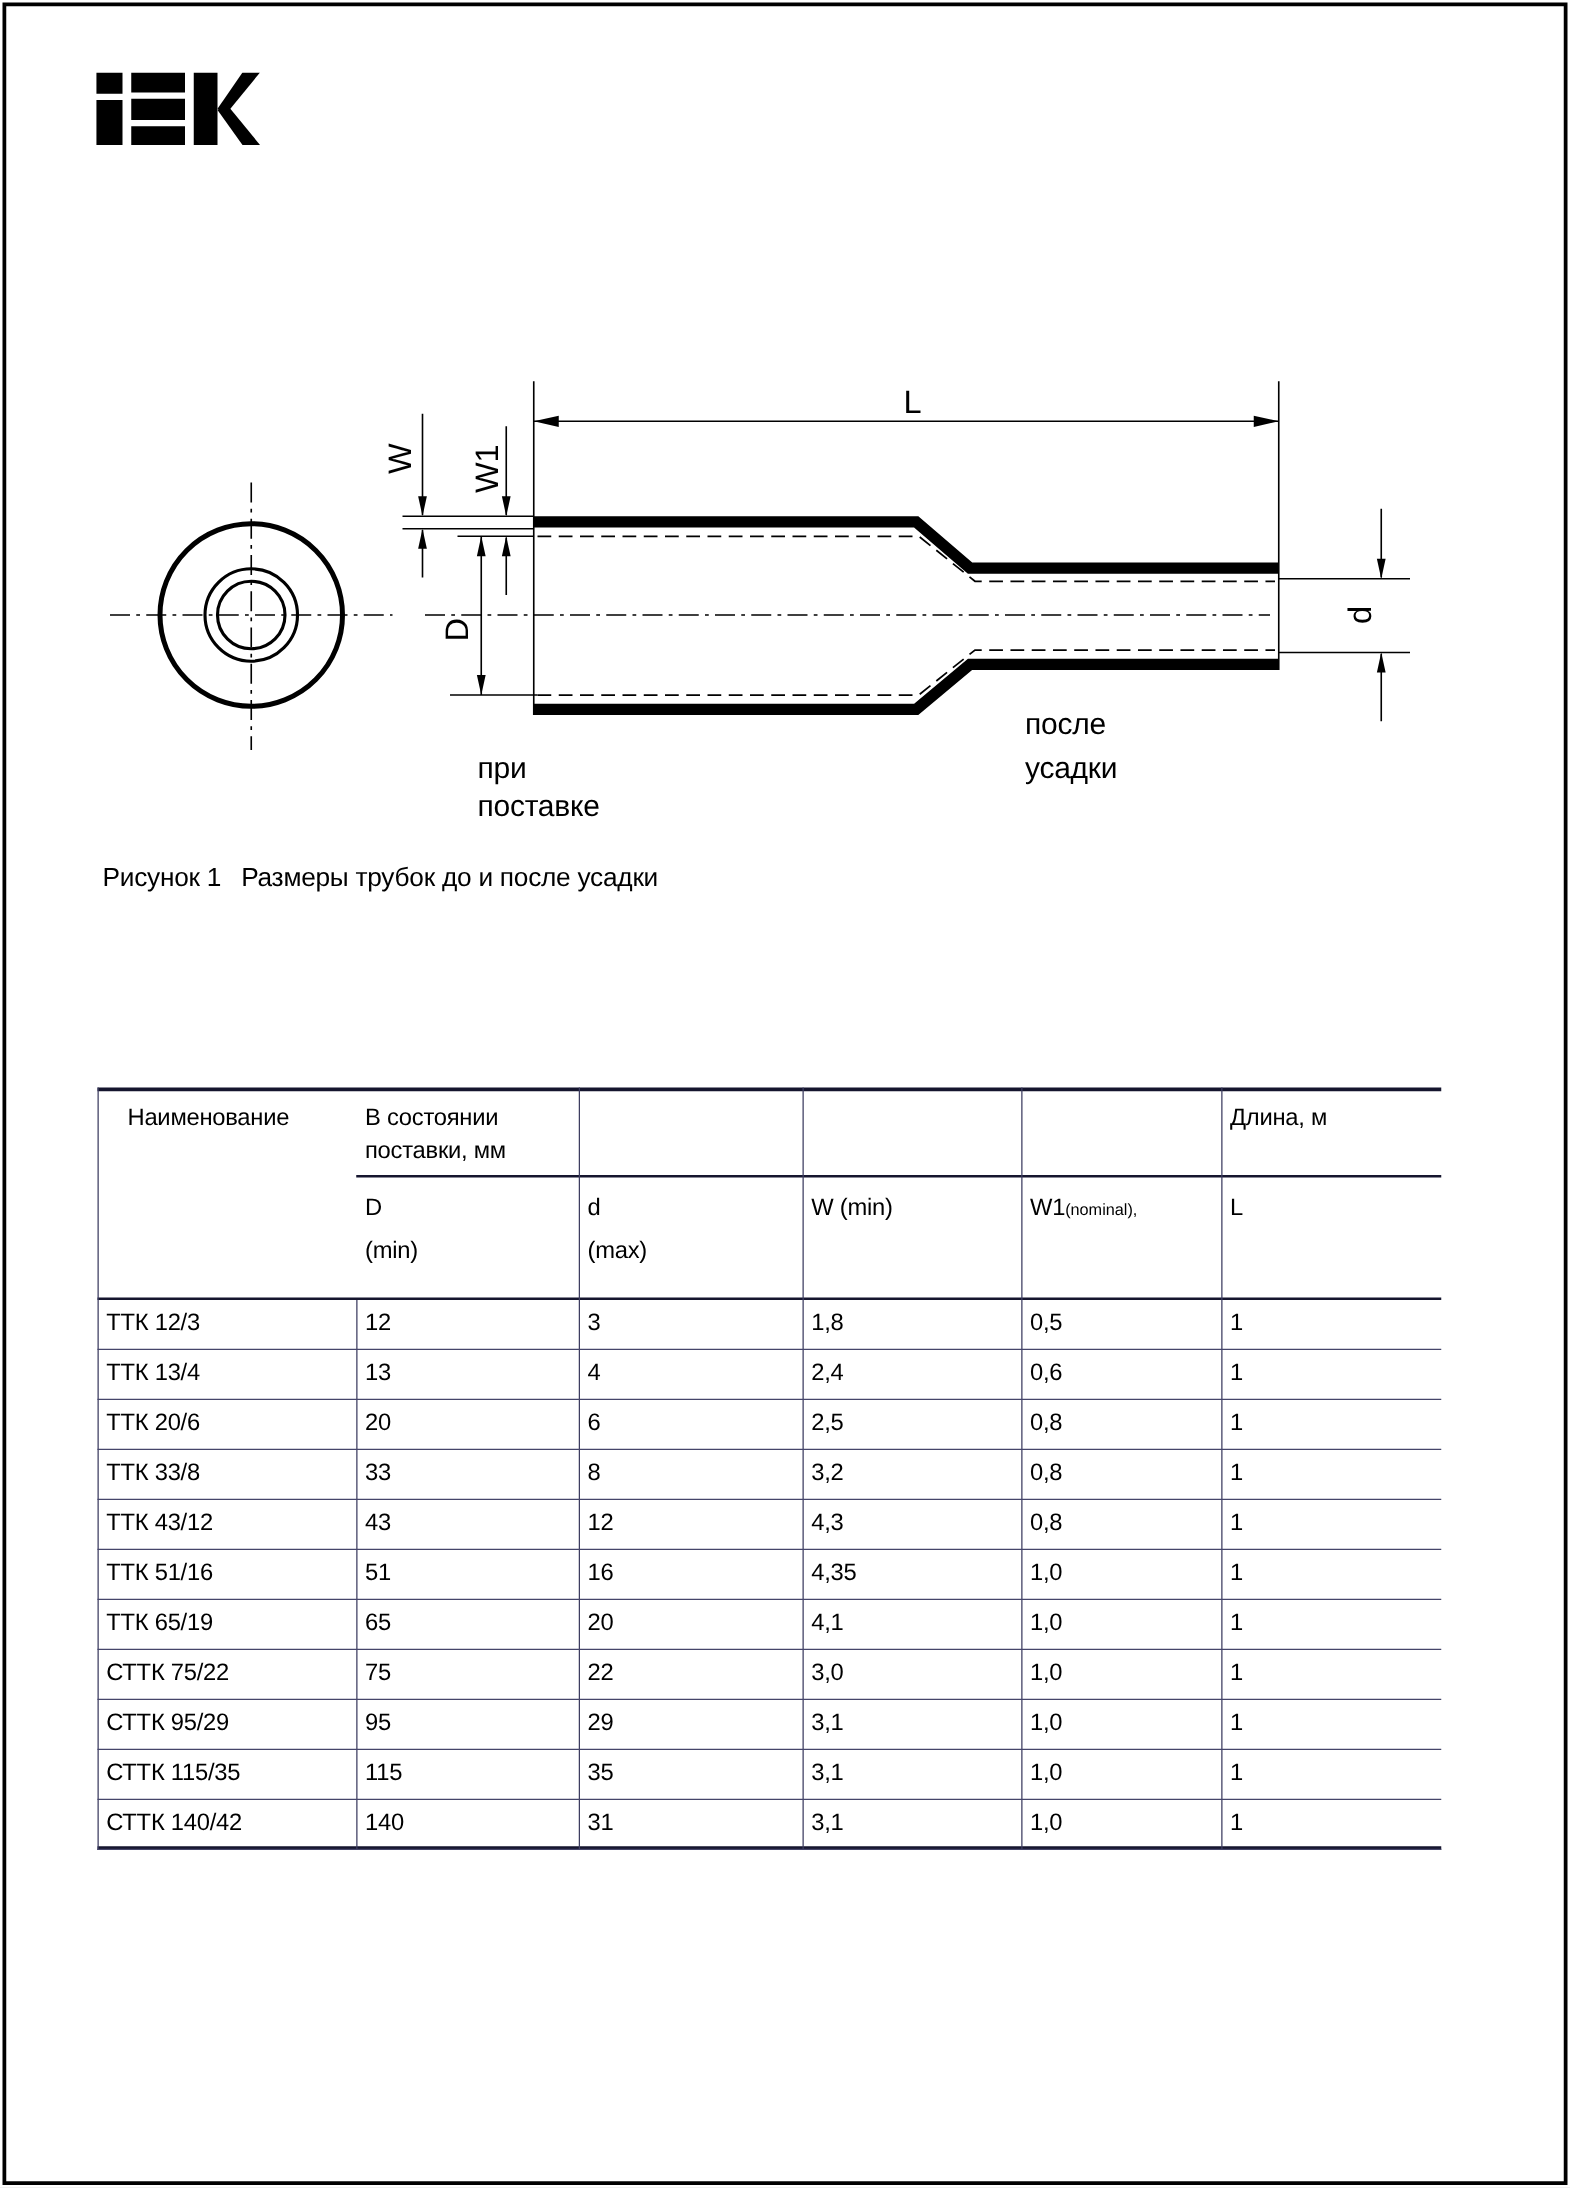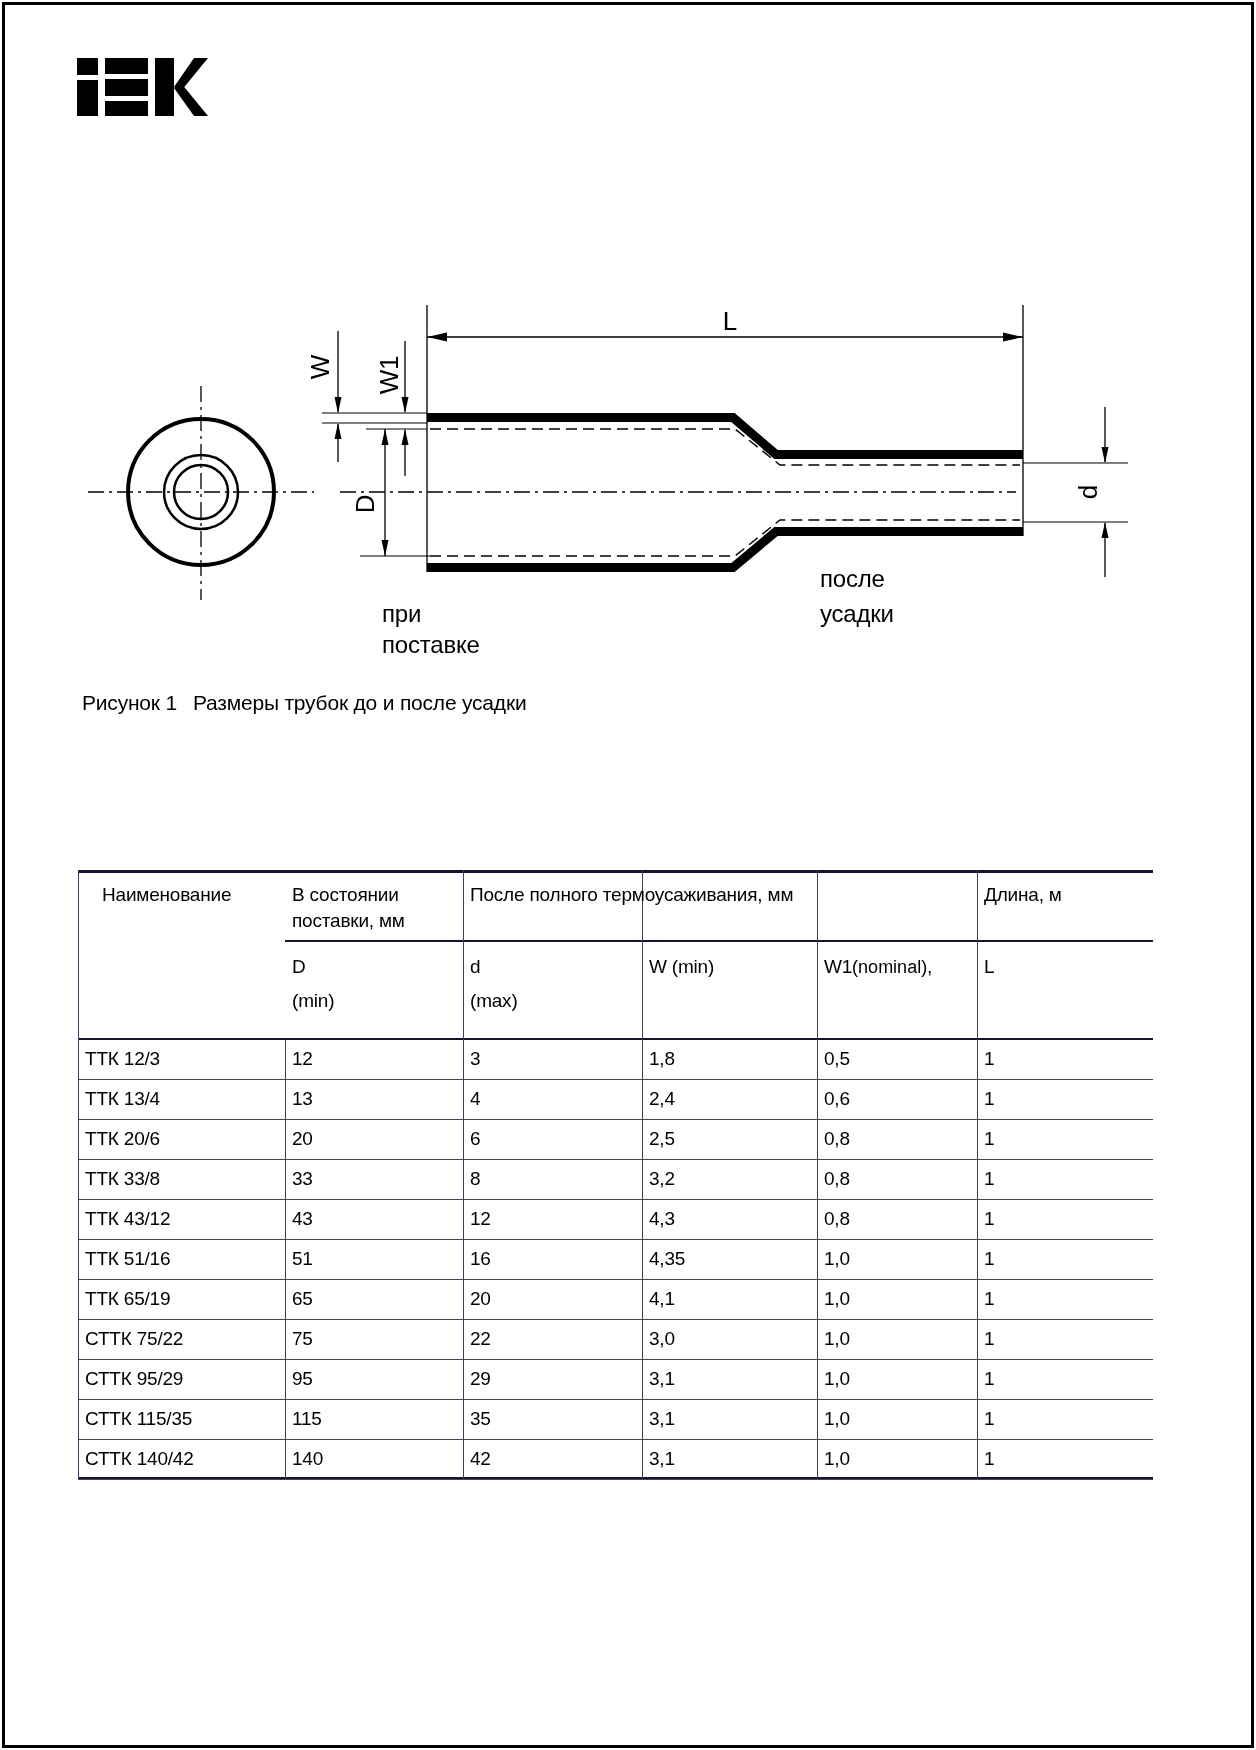--- a/index.html
+++ b/index.html
@@ -13,21 +13,21 @@
   svg text{font-family:"Liberation Sans","DejaVu Sans",sans-serif;fill:#000;}
   .drw-label{font-size:26px;}
   .drw-note{font-size:24px;}
 
   
   #tbl{position:absolute;left:78px;top:870px;width:1075px;height:610px;font-size:19px;}
   .ln{position:absolute;background:#3d3d60;}
   .ln.heavy{background:#15152e;}
   .hcell{position:absolute;top:12px;line-height:26px;}
   .h2cell{position:absolute;top:80px;line-height:34px;}
-  .small-sub{font-size:18px;letter-spacing:0;}
+  .small-sub{font-size:13px;letter-spacing:0;}
   #rows{position:absolute;left:0;top:170px;width:1075px;}
   .trow{position:relative;width:1075px;height:40px;box-sizing:border-box;border-bottom:1.4px solid #45456a;text-align:center;}
   .tcell{position:absolute;top:0;height:38px;display:flex;align-items:center;}
   .c0{left:7px;}  .c1{left:214px;} .c2{left:392px;}
   .c3{left:571px;} .c4{left:746px;} .c5{left:906px;}
 </style>
 </head>
 <body>
 
 <div id="page">
@@ -129,21 +129,20 @@
 
     <div class="ln" style="left:0;top:0;width:1.3px;height:610px;"></div>
     <div class="ln" style="left:385px;top:0;width:1.3px;height:610px;"></div>
     <div class="ln" style="left:564px;top:0;width:1.3px;height:610px;"></div>
     <div class="ln" style="left:739px;top:0;width:1.3px;height:610px;"></div>
     <div class="ln" style="left:899px;top:0;width:1.3px;height:610px;"></div>
     <div class="ln" style="left:207px;top:170px;width:1.3px;height:440px;"></div>
 
     <div class="hcell" style="left:24px;width:190px;">Наименование</div>
     <div class="hcell" style="left:214px;width:150px;">В состоянии поставки, мм</div>
-    <div class="hcell" style="left:392px;width:495px;">После полного термоусаживания, мм</div>
     <div class="hcell" style="left:906px;width:165px;">Длина, м</div>
 
     <div class="h2cell" style="left:214px;width:160px;">
       <div>D</div>
       <div>(min)</div>
     </div>
     <div class="h2cell" style="left:392px;width:160px;">
       <div>d</div>
       <div>(max)</div>
     </div>
@@ -230,20 +229,20 @@
           <div class="tcell c0">СТТК 115/35</div>
           <div class="tcell c1">115</div>
           <div class="tcell c2">35</div>
           <div class="tcell c3">3,1</div>
           <div class="tcell c4">1,0</div>
           <div class="tcell c5">1</div>
         </div>
         <div class="trow">
           <div class="tcell c0">СТТК 140/42</div>
           <div class="tcell c1">140</div>
-          <div class="tcell c2">42</div>
+          <div class="tcell c2">31</div>
           <div class="tcell c3">3,1</div>
           <div class="tcell c4">1,0</div>
           <div class="tcell c5">1</div>
         </div>
       </div>
   </div>
 </div>
 
 </body></html>

